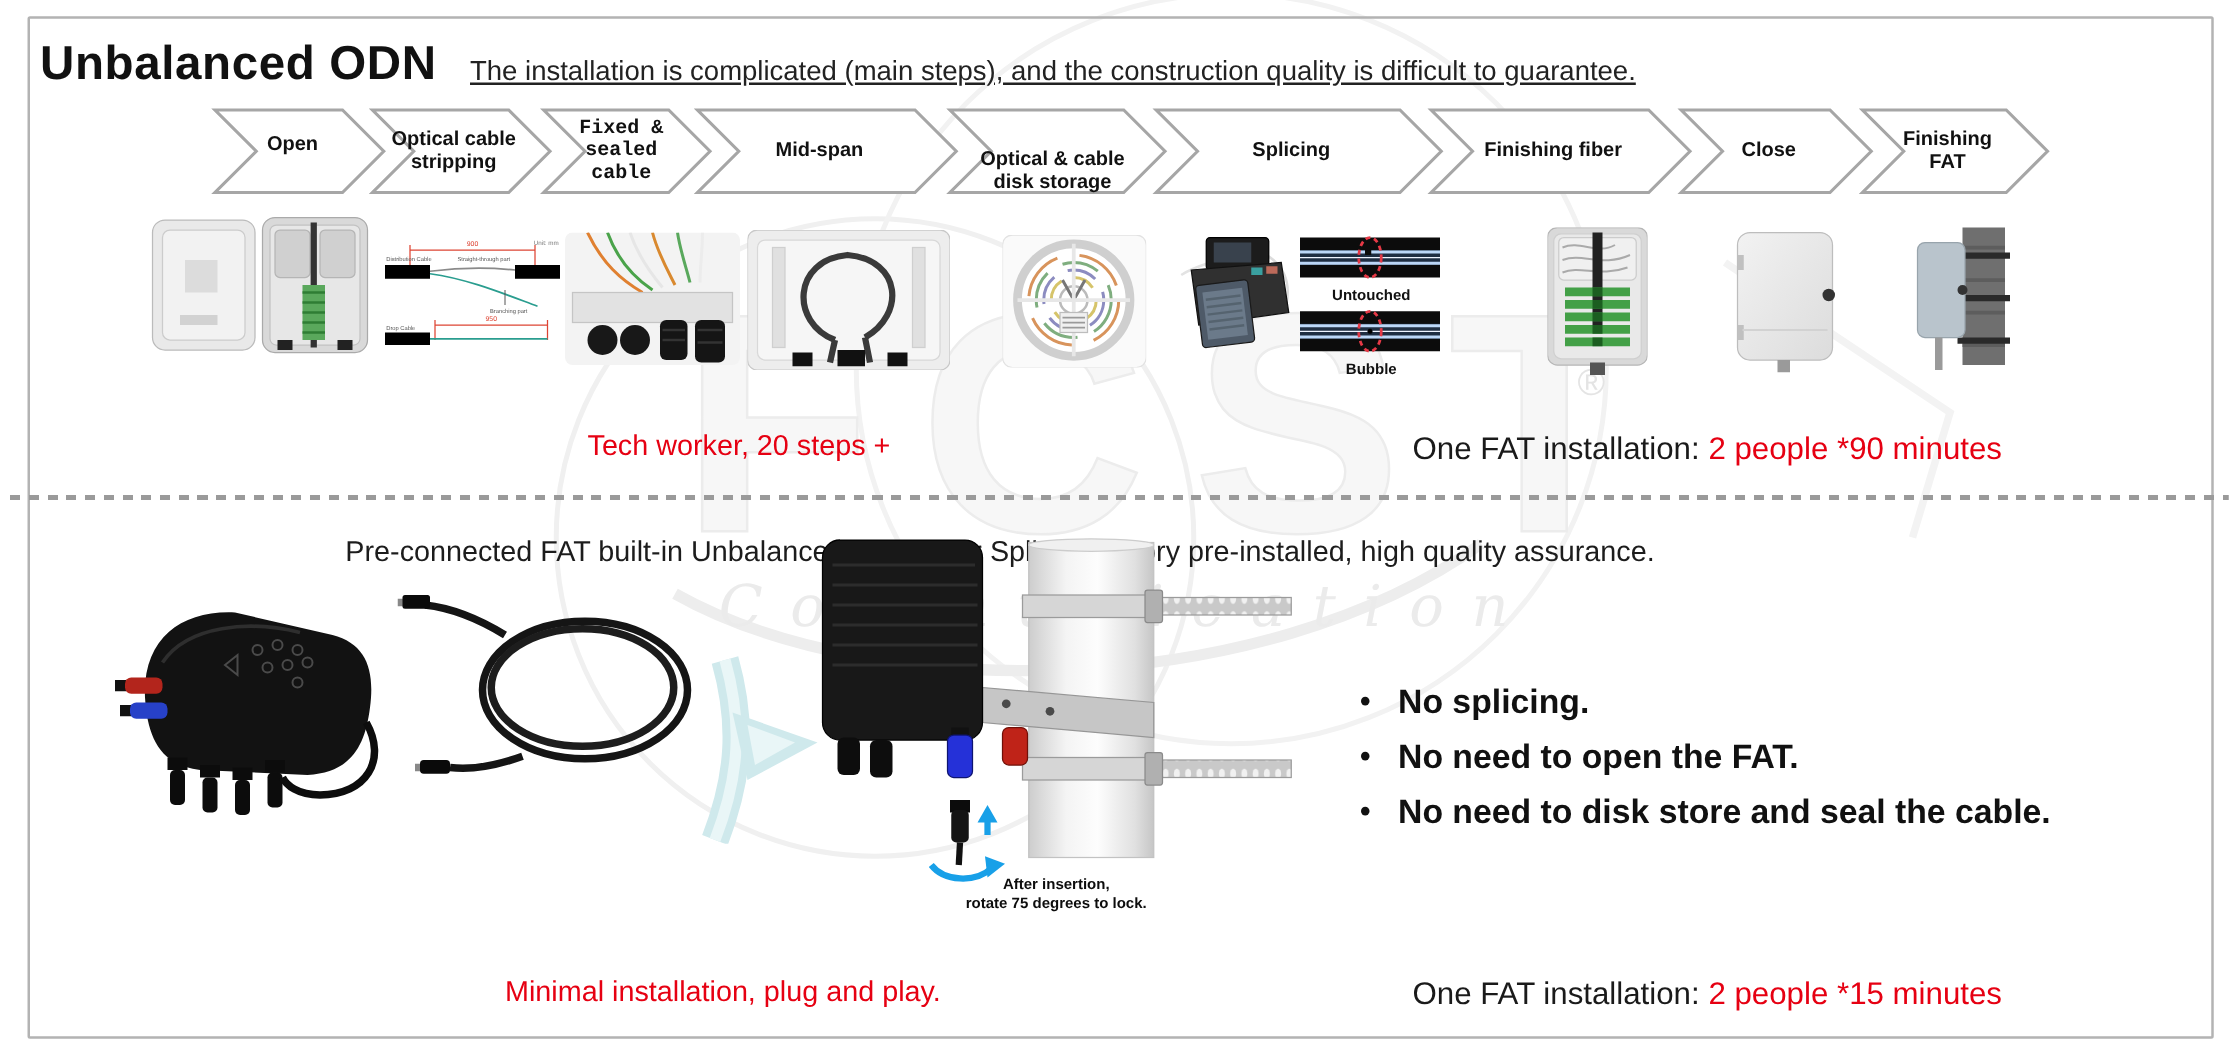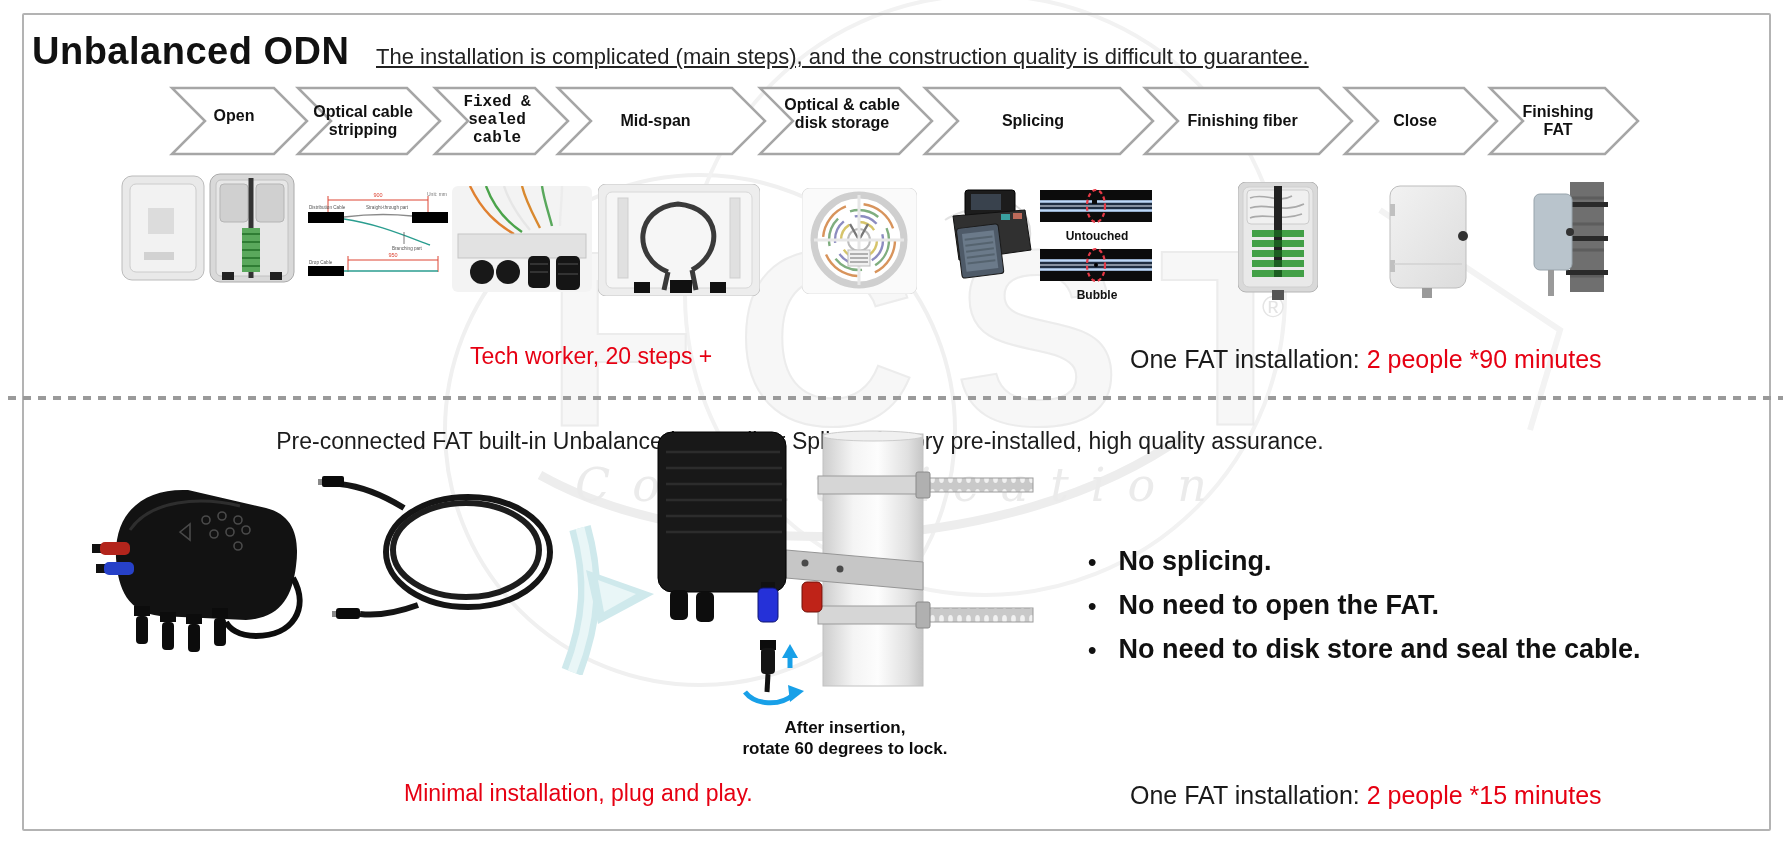--- a/index.html
+++ b/index.html
@@ -13,21 +13,21 @@
     font-size:16px;font-weight:bold;line-height:1.12;color:#111;z-index:3;}
   .red{color:#e60012;}
   .cap{font-size:23px;}
   .cap-right{font-size:25px;}
   .heading2{font-size:23px;text-align:center;color:#1c1c1c;}
   .bullets{list-style:none;margin:0;padding:0;}
   .bullets li{display:flex;align-items:flex-start;font-size:27px;font-weight:bold;color:#111;
     margin-bottom:13px;line-height:1.15;}
   .bullets li .dot{font-size:24px;margin-right:22px;line-height:1.3;}
   .strip-label{width:114px;text-align:center;font-size:12px;font-weight:bold;color:#111;}
-  .note{width:360px;text-align:center;font-size:17px;font-weight:bold;color:#0d0d0d;line-height:1.25;z-index:4;margin-top:17px;}
+  .note{width:360px;text-align:center;font-size:12px;font-weight:bold;color:#0d0d0d;line-height:1.25;z-index:4;}
   .divider{position:absolute;left:8px;top:396px;width:1775px;height:4px;
     background:repeating-linear-gradient(90deg,#9a9a9a 0 8px,transparent 8px 15px);}
   .wm-brand{font-size:250px;font-weight:bold;letter-spacing:38px;color:#f7f7f7;
     -webkit-text-stroke:2px #ececec;white-space:nowrap;}
   .wm-script{font-style:italic;font-size:46px;letter-spacing:22px;color:#ebebeb;white-space:nowrap;
     font-family:"DejaVu Serif", serif;}
   .wm-reg{font-size:30px;color:#e4e4e4;}
   .layer0{position:absolute;inset:0;z-index:0;}
   .layer1{position:absolute;inset:0;z-index:1;}
   svg{display:block;}
@@ -67,21 +67,21 @@
         <polygon points="1145,2 1319,2 1352,35 1319,68 1145,68 1178,35"></polygon>
         <polygon points="1345,2 1464,2 1497,35 1464,68 1345,68 1378,35"></polygon>
         <polygon points="1490,2 1605,2 1638,35 1605,68 1490,68 1523,35"></polygon>
       </g>
     </svg>
 
     <div class="abs chev-label" style="left:190px;top:90px;width:88px;height:52px;">Open</div>
     <div class="abs chev-label" style="left:308px;top:90px;width:110px;height:62px;">Optical cable stripping</div>
     <div class="abs chev-label" style="left:444px;top:90px;width:106px;height:62px;font-family:Liberation Mono, monospace;">Fixed &amp; sealed cable</div>
     <div class="abs chev-label" style="left:578px;top:90px;width:155px;height:62px;">Mid-span</div>
-    <div class="abs chev-label" style="left:782px;top:79px;width:120px;height:70px;">Optical &amp; cable disk storage</div>
+    <div class="abs chev-label" style="left:782px;top:102px;width:120px;height:70px;">Optical &amp; cable disk storage</div>
     <div class="abs chev-label" style="left:945px;top:90px;width:176px;height:62px;">Splicing</div>
     <div class="abs chev-label" style="left:1165px;top:90px;width:155px;height:62px;">Finishing fiber</div>
     <div class="abs chev-label" style="left:1365px;top:90px;width:100px;height:62px;">Close</div>
     <div class="abs chev-label" style="left:1506px;top:90px;width:104px;height:62px;">Finishing FAT</div>
 
     <svg class="abs" style="left:118px;top:168px;" width="180" height="118" viewBox="0 0 180 118">
       <rect x="4" y="8" width="82" height="104" rx="10" fill="#e9e9e9" stroke="#bbb"></rect>
       <rect x="12" y="16" width="66" height="88" rx="6" fill="#f2f2f2" stroke="#ccc"></rect>
       <rect x="30" y="40" width="26" height="26" fill="#dcdcdc"></rect>
       <rect x="26" y="84" width="30" height="8" fill="#d2d2d2"></rect>
@@ -334,21 +334,21 @@
       <rect x="121" y="218" width="14" height="26" rx="4" fill="#141414"></rect>
       <path d="M128,244 L127,262" stroke="#111" stroke-width="5"></path>
       <path d="M150,238 L150,226" stroke="#18a0e8" stroke-width="5"></path>
       <polygon points="142,228 158,228 150,214" fill="#18a0e8"></polygon>
       <path d="M105,262 C115,275 140,277 154,264" fill="none" stroke="#18a0e8" stroke-width="5"></path>
       <polygon points="148,255 164,261 150,272" fill="#18a0e8"></polygon>
     </svg>
 
     <div class="abs note" style="left:665px;top:700px;">
       <div>After insertion,</div>
-      <div>rotate 60 degrees to lock.</div>
+      <div>rotate 75 degrees to lock.</div>
     </div>
 
     <ul class="bullets abs" style="left:1088px;top:546px;width:620px;">
       <li>
           <span class="dot">•</span>
           <span>No splicing.</span>
         </li>
       <li>
           <span class="dot">•</span>
           <span>No need to open the FAT.</span>

